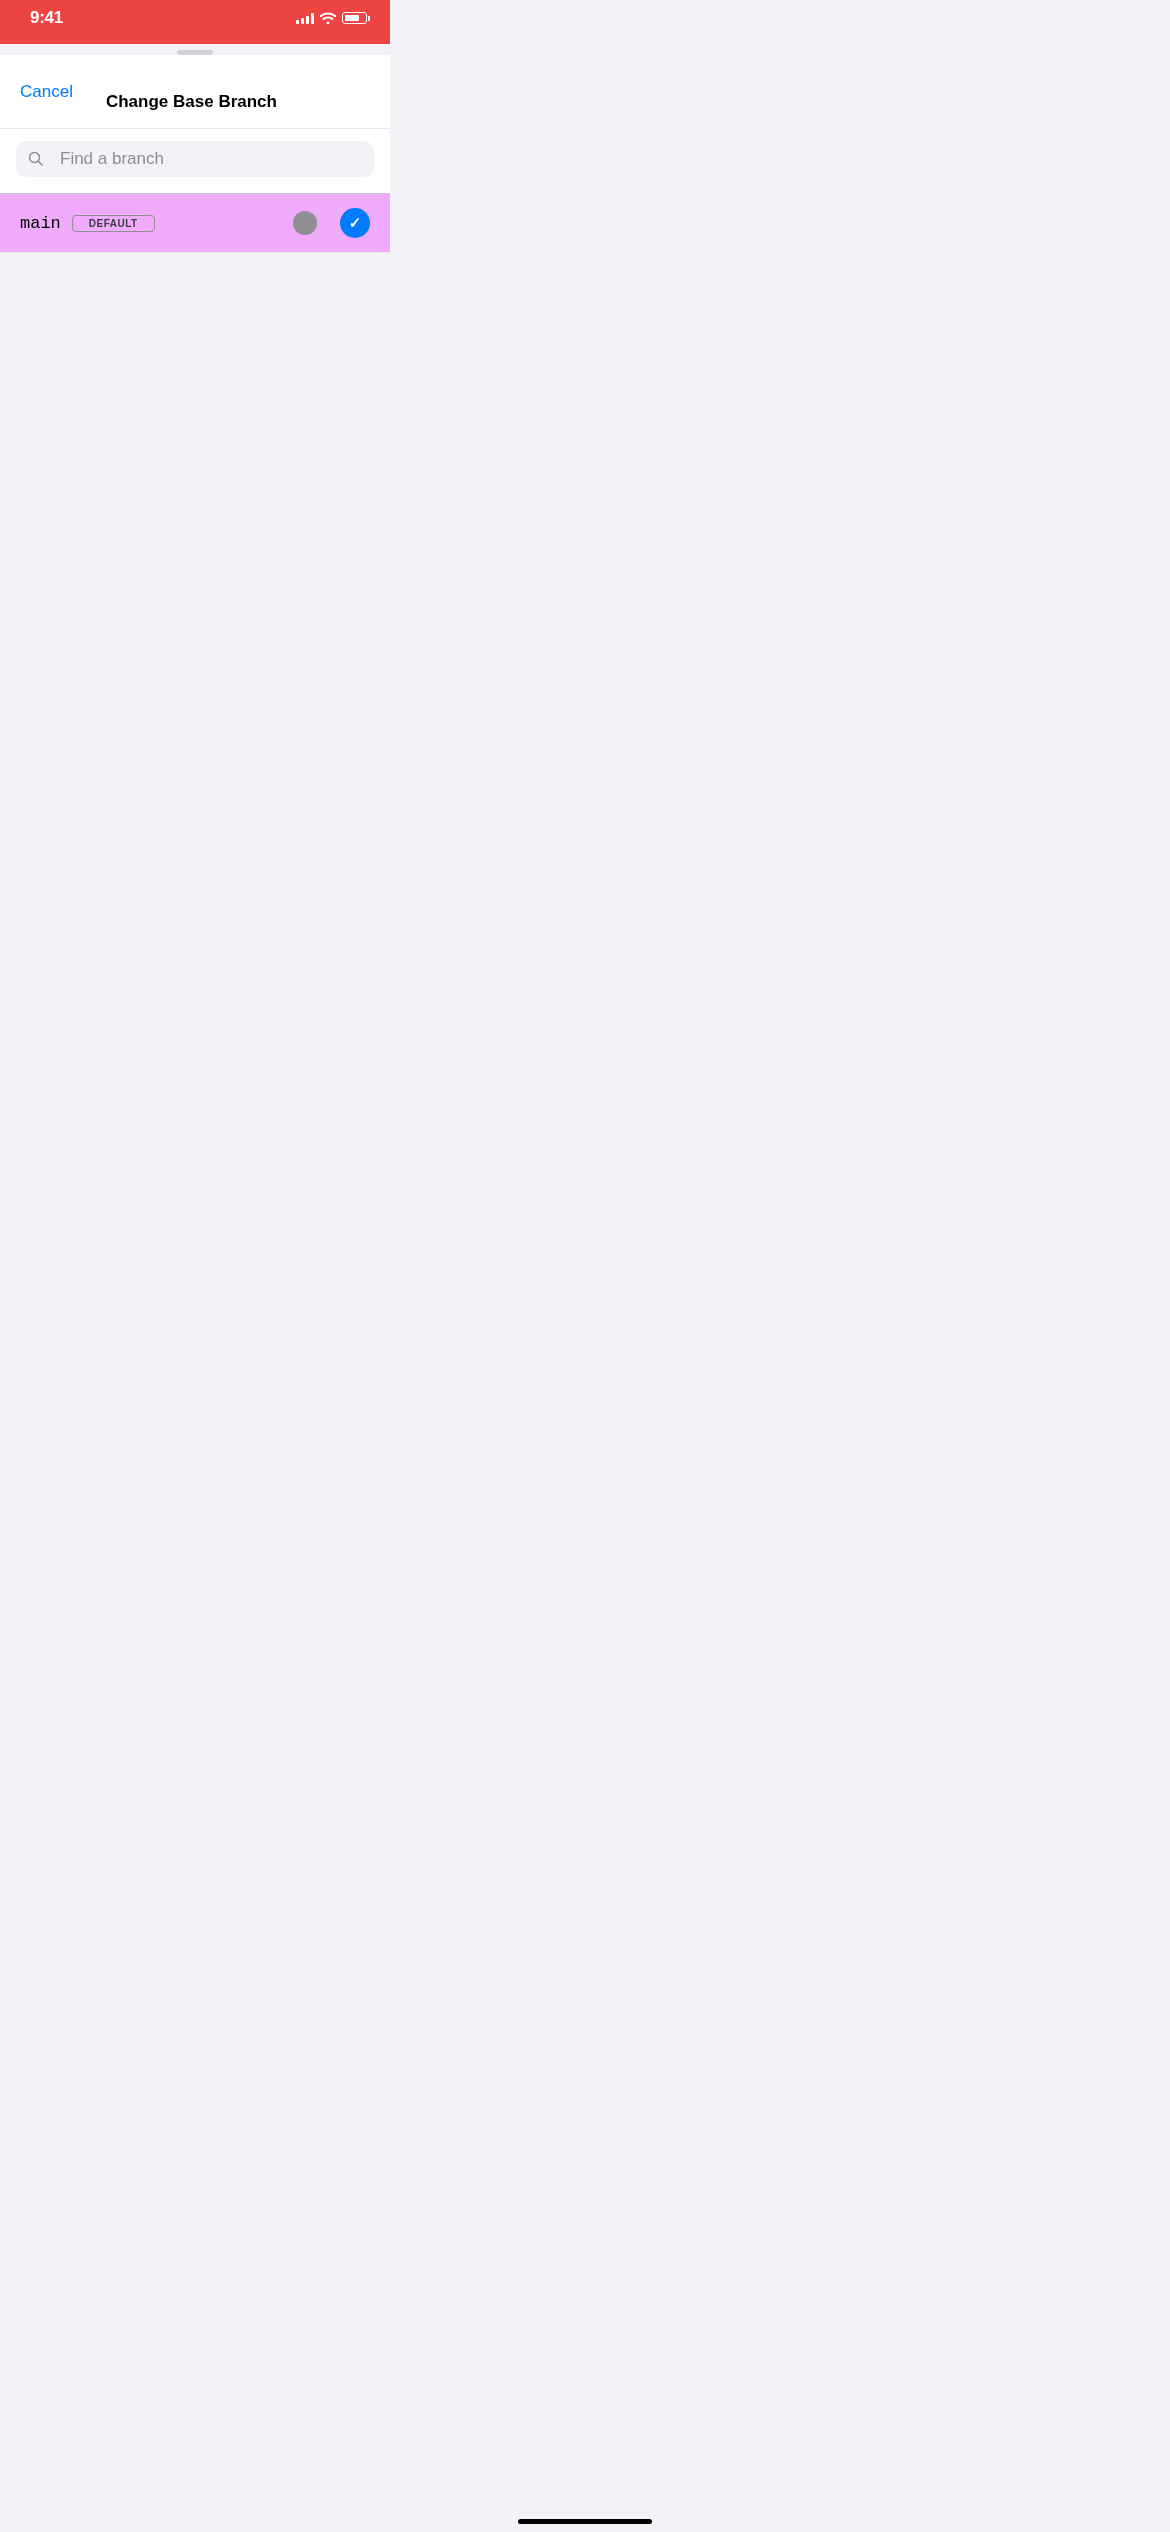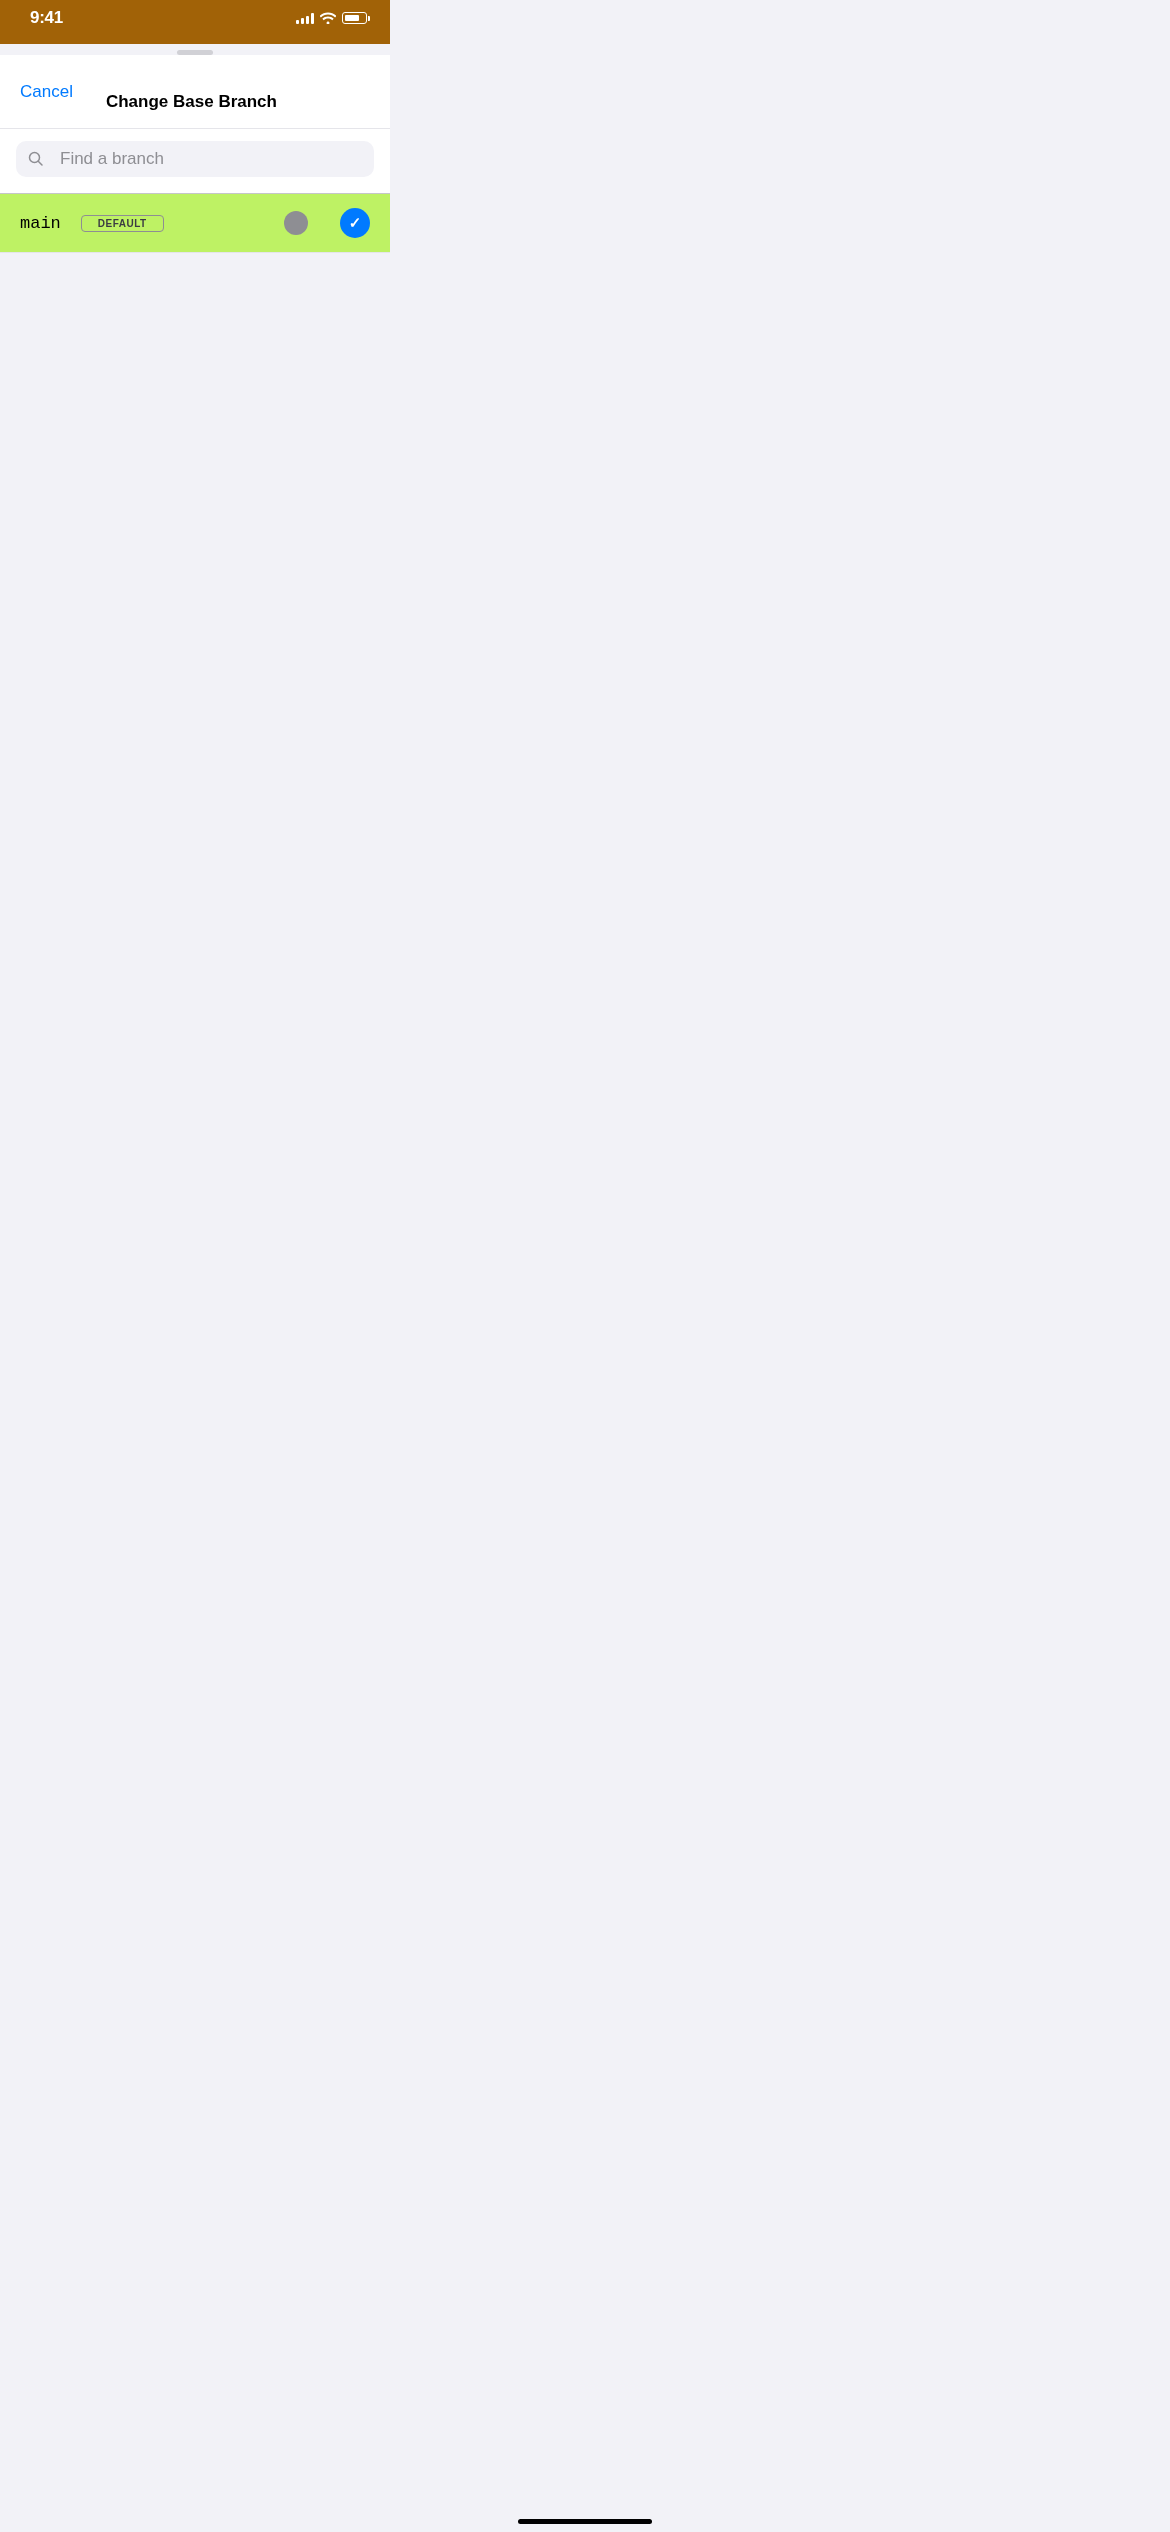--- a/index.html
+++ b/index.html
@@ -13,21 +13,21 @@
     body {
       width: 390px;
       min-height: 844px;
       background: #f2f2f7;
       font-family: -apple-system, BlinkMacSystemFont, 'SF Pro Text', 'Helvetica Neue', sans-serif;
       overflow-x: hidden;
     }
 
     
     .status-bar {
-      background: #a16207;
+      background: #ef4444;
       height: 44px;
       display: flex;
       align-items: center;
       justify-content: space-between;
       padding: 0 20px 8px 30px;
     }
 
     .status-time {
       color: #fff;
       font-size: 17px;
@@ -163,23 +163,23 @@
 
     
     .branch-list {
       background: #fff;
     }
 
     .branch-item {
       display: flex;
       align-items: center;
       padding: 14px 20px;
-      background: #bef264;
+      background: #f0abfc;
       border-bottom: 1px solid #e5e5ea;
-      gap: 20px;
+      gap: 11px;
       min-height: 56px;
     }
 
     .branch-name {
       font-size: 17px;
       font-family: 'SF Mono', 'Courier New', monospace;
       font-weight: 400;
       color: #000;
     }
 

